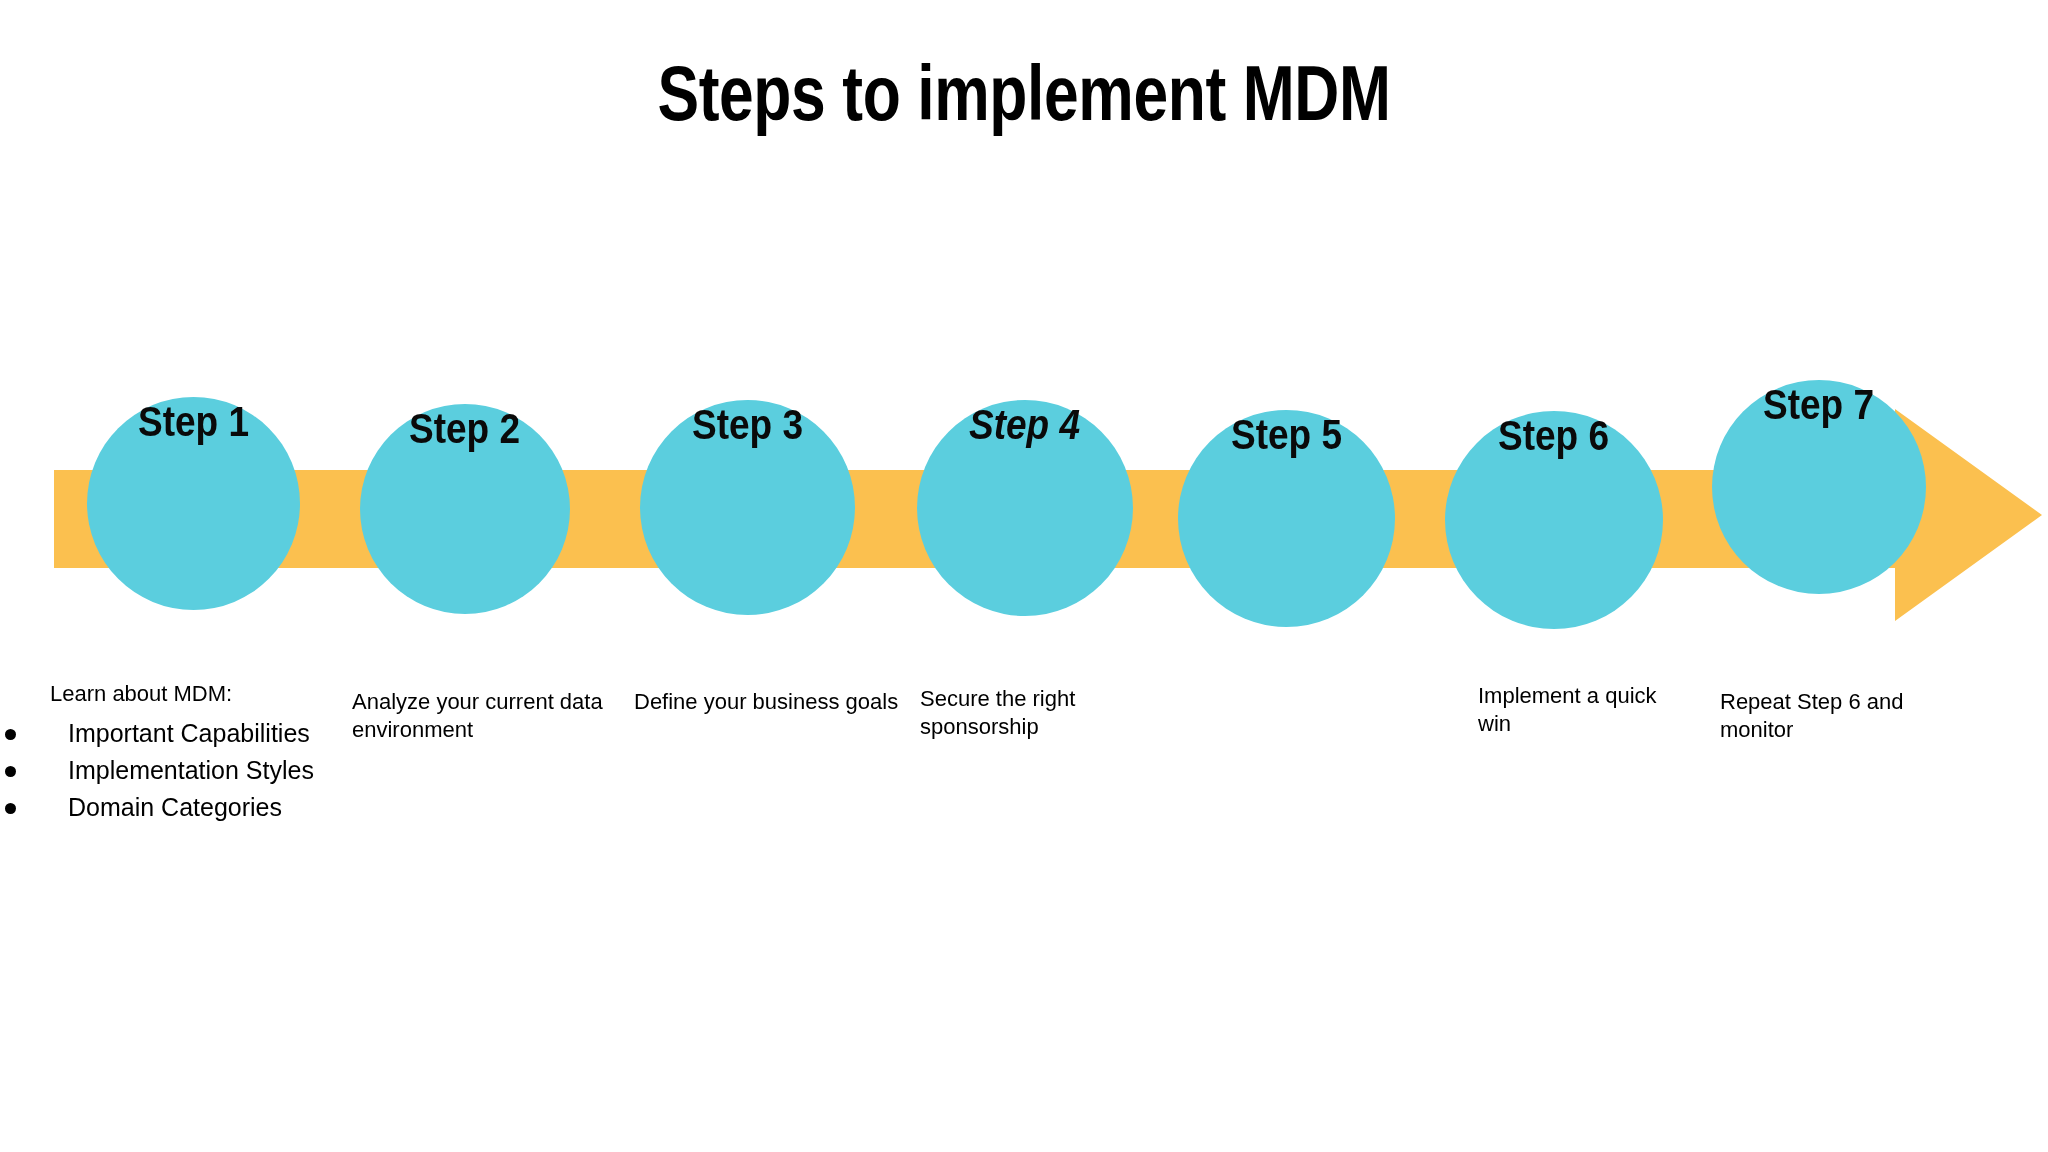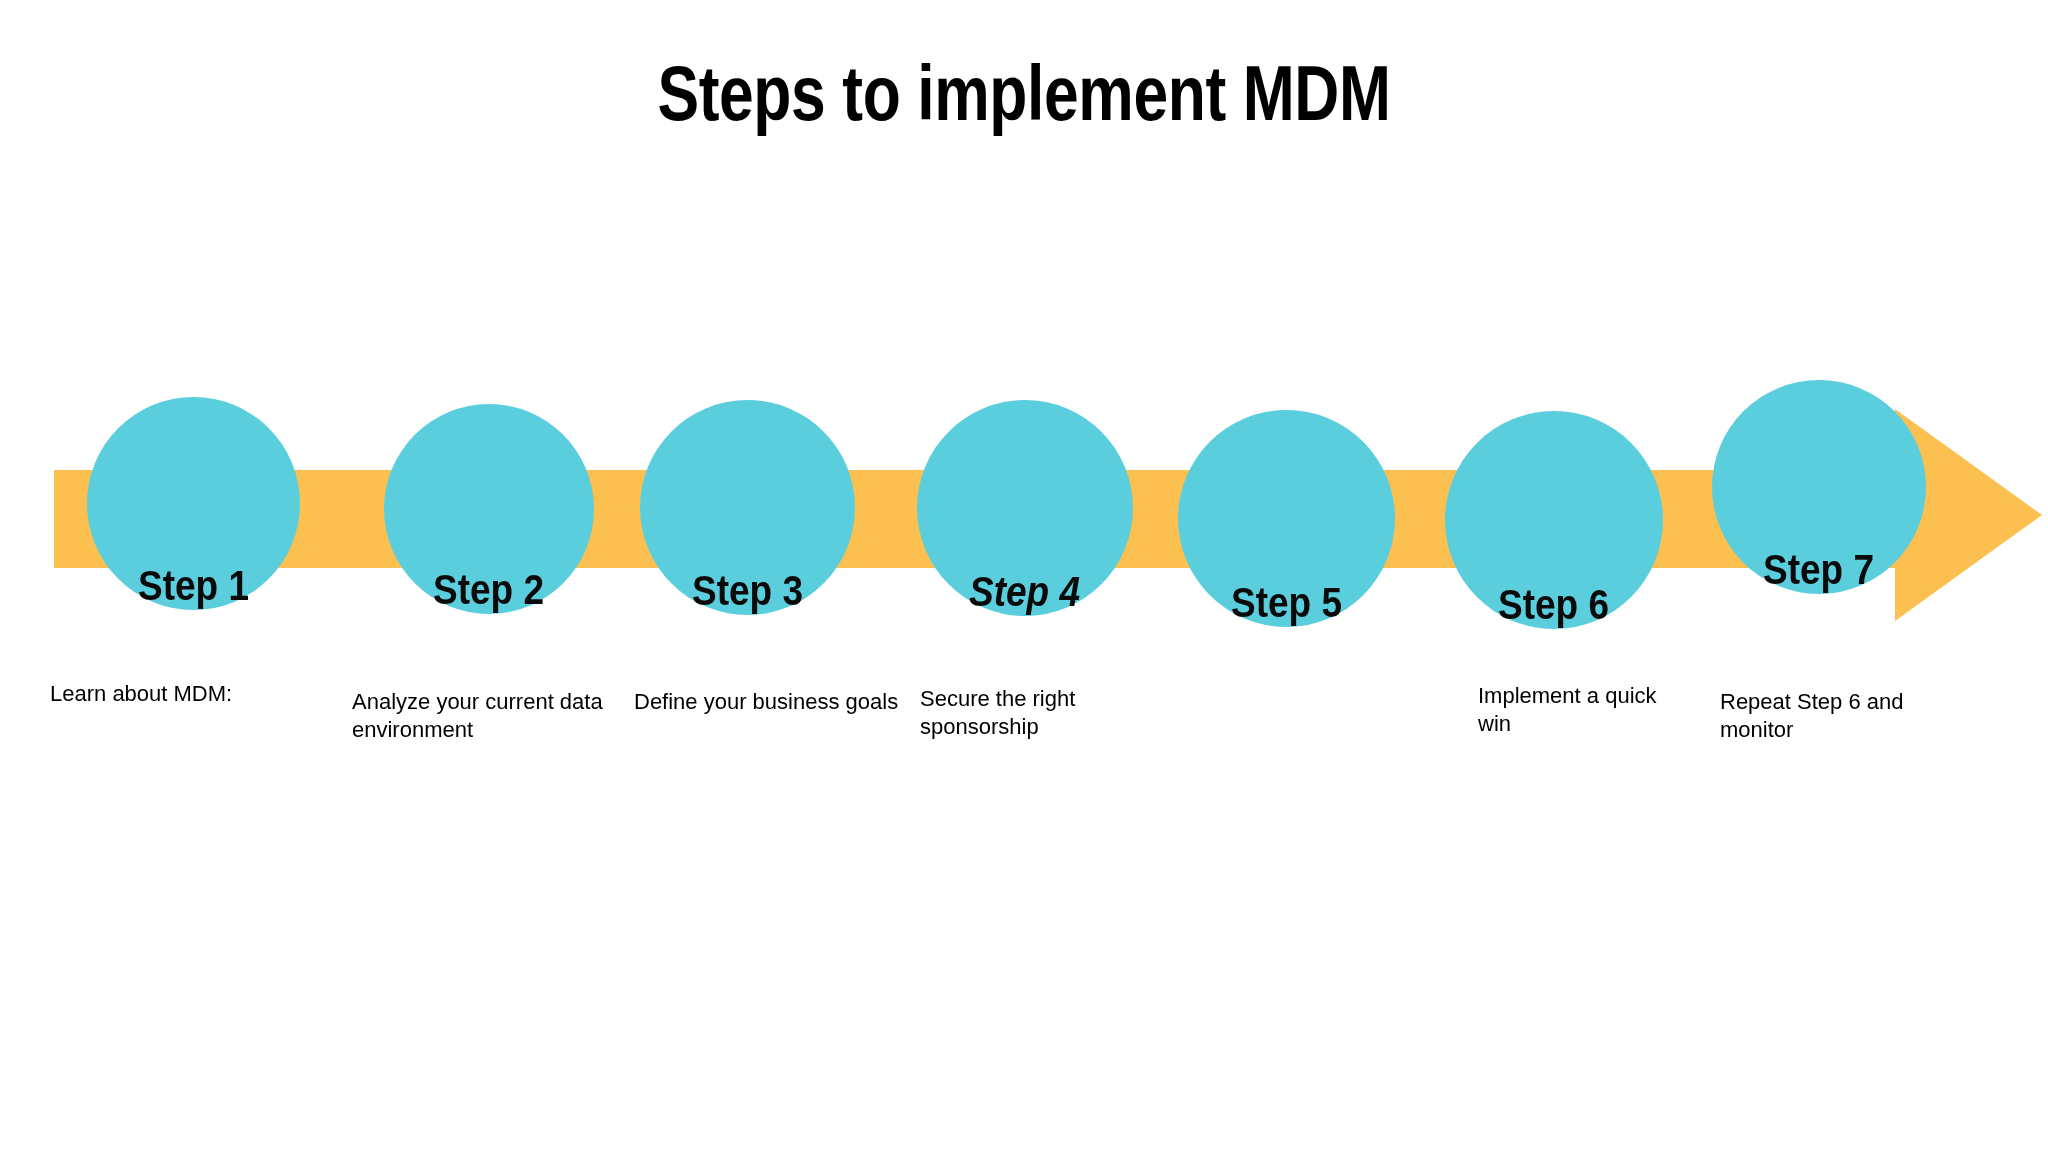--- a/index.html
+++ b/index.html
@@ -49,21 +49,21 @@
     height: 1152px;
     pointer-events: none;
   }
 
   
   .step-circle {
     position: absolute;
     border-radius: 50%;
     background: #5BCEDE;
     display: flex;
-    align-items: flex-end;
+    align-items: flex-start;
     justify-content: center;
   }
   .step-circle-label {
     font-family: "Liberation Sans Narrow", "Liberation Sans", sans-serif;
     font-weight: 700;
     font-size: 43px;
     color: #0a0a0a;
     letter-spacing: 0px;
     transform: scaleX(0.86);
     white-space: nowrap;
@@ -138,21 +138,21 @@
              L 1895 621
              L 1895 568
              L 54 568
              Z"></path>
   </svg>
 
   <div class="step-circle" style="left:87px;  top:397px; width:213px; height:213px;">
     <span class="step-circle-label">Step 1</span>
   </div>
 
-  <div class="step-circle" style="left:384px; top:404px; width:210px; height:210px;">
+  <div class="step-circle" style="left:360px; top:404px; width:210px; height:210px;">
     <span class="step-circle-label">Step 2</span>
   </div>
 
   <div class="step-circle" style="left:640px; top:400px; width:215px; height:215px;">
     <span class="step-circle-label">Step 3</span>
   </div>
 
   <div class="step-circle" style="left:917px; top:400px; width:216px; height:216px;font-style:italic;">
     <span class="step-circle-label">Step 4</span>
   </div>
@@ -164,20 +164,34 @@
   <div class="step-circle" style="left:1445px; top:411px; width:218px; height:218px;">
     <span class="step-circle-label">Step 6</span>
   </div>
 
   <div class="step-circle" style="left:1712px; top:380px; width:214px; height:214px;">
     <span class="step-circle-label">Step 7</span>
   </div>
 
   <div class="bullet-head">Learn about MDM:</div>
 
+  <ul class="bullet-list">
+    <li>
+      <span class="dot"></span>
+      <span>Important Capabilities</span>
+    </li>
+    <li>
+      <span class="dot"></span>
+      <span>Implementation Styles</span>
+    </li>
+    <li>
+      <span class="dot"></span>
+      <span>Domain Categories</span>
+    </li>
+  </ul>
 
   <div class="caption left" style="left:352px; top:688px; width:262px;">Analyze your current data environment</div>
 
   <div class="caption left" style="left:634px; top:688px; width:272px;">Define your business goals</div>
 
   <div class="caption center" style="left:920px; top:685px; width:215px;">Secure the right sponsorship</div>
 
 
   <div class="caption left" style="left:1478px; top:682px; width:190px;">Implement a quick win</div>
 

